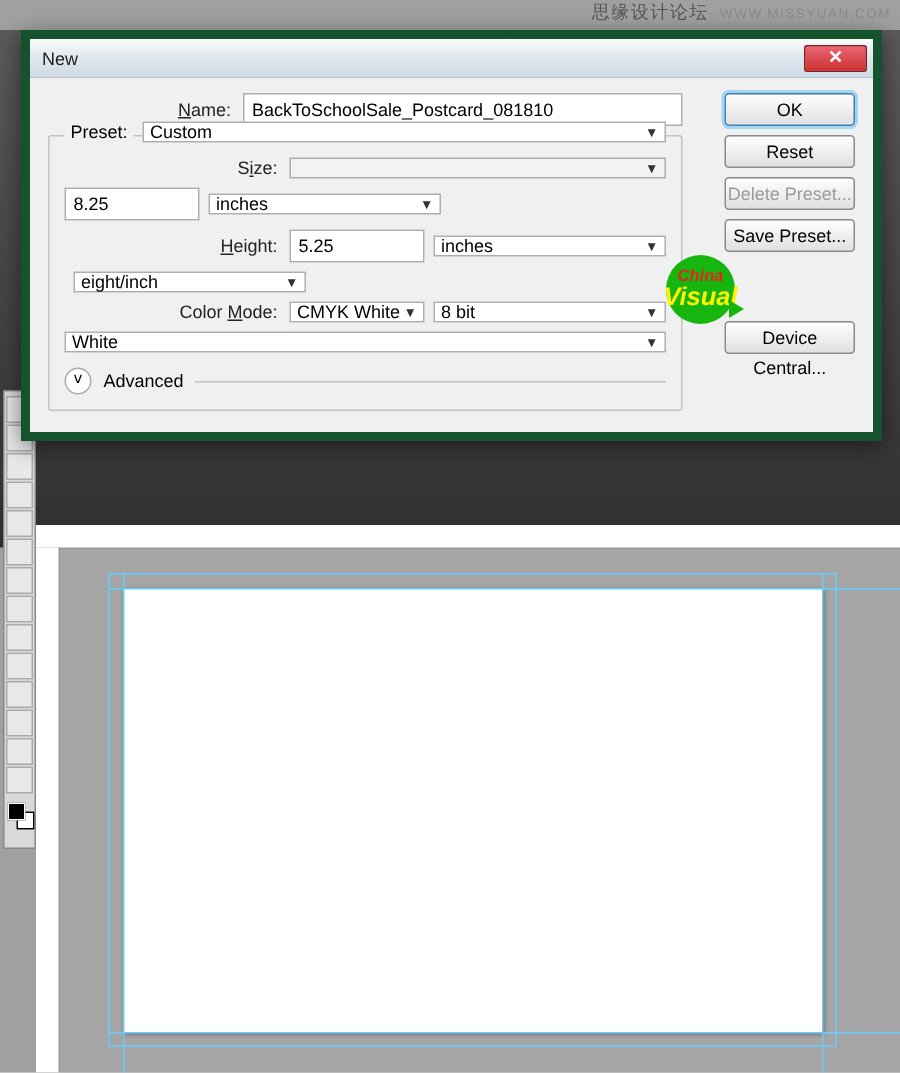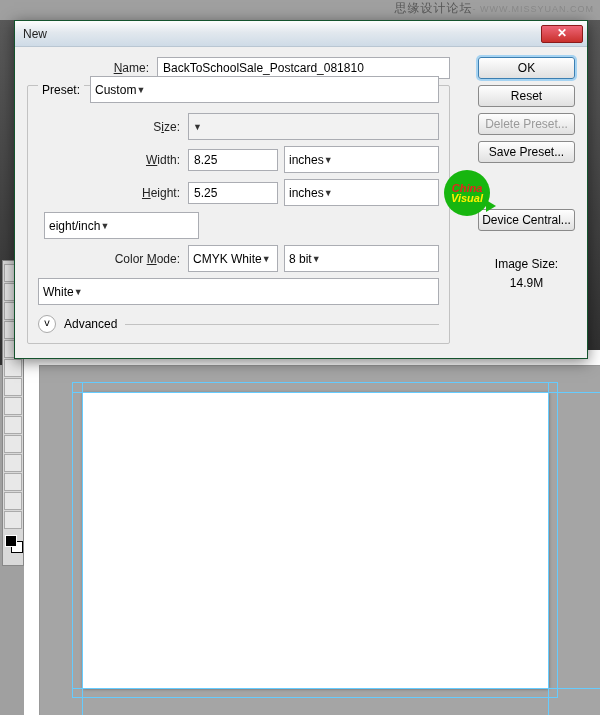--- a/index.html
+++ b/index.html
@@ -18,35 +18,35 @@
 
 .ruler-v { position: absolute; top: 365px; left: 24px; width: 16px; bottom: 0; background: #fff; border-right:1px solid #999;}
 .ruler-h { position: absolute; top: 350px; left: 24px; right: 0; height: 16px; background: #fff; border-bottom:1px solid #999;}
 
 .canvas-area { position: absolute; top: 366px; left: 40px; right: 0; bottom: 0; background: #a5a5a5; }
 .doc-bound { position: absolute; top: 16px; left: 32px; width: 486px; height: 316px; border: 1px solid #6cf; }
 .canvas { position: absolute; top: 26px; left: 42px; width: 466px; height: 296px; background: #fff; box-shadow: 1px 1px 3px rgba(0,0,0,.4); }
 .guide-v { position:absolute; top:16px; bottom:0; width:1px; background:#6cf; }
 .guide-h { position:absolute; left:32px; right:0; height:1px; background:#6cf; }
 
-.dialog { position: absolute; top: 20px; left: 14px; width: 574px; background: #f0f0f0; border: 1px solid #14532d; box-shadow: 0 3px 14px rgba(0,0,0,.5); z-index: 100; }
+.dialog { position: absolute; top: 20px; left: 14px; width: 574px; background: #f0f0f0; border: 6px solid #14532d; box-shadow: 0 3px 14px rgba(0,0,0,.5); z-index: 100; }
 .titlebar { height: 26px; background: linear-gradient(180deg,#fdfdfd,#e2e8ee 45%,#cedbe7); border-bottom: 1px solid #b9c6d2; display: flex; align-items: center; padding: 0 4px 0 8px; }
 .titlebar .title { flex: 1; color: #222; font-size: 12px; }
 .closebtn { width: 42px; height: 18px; background: linear-gradient(180deg,#e67,#c9302c); border:1px solid #8b1a1a; border-radius: 2px; color:#fff; text-align:center; line-height:15px; font-size:12px; font-weight:bold; cursor:pointer; }
 
 .body { display: flex; padding: 10px 12px 14px 12px; gap: 28px; }
 .left { flex: 1; }
 .right { width: 106px; display:flex; flex-direction:column; gap:6px; }
 
 .row { display:flex; align-items:center; margin-bottom:6px; }
 .lbl { width: 150px; text-align:right; padding-right:8px; color:#222; }
 .lbl .ul { text-decoration: underline; }
 .input { height:22px; border:1px solid #abadb3; background:#fff; padding:0 5px; }
 .input.name { flex:1; }
-.select { height:27px; border:1px solid #abadb3; background:#fff; padding:0 4px; display:flex; align-items:center; }
+.select { height:14px; border:1px solid #abadb3; background:#fff; padding:0 4px; display:flex; align-items:center; justify-content:space-between; }
 .select .arrow { font-size:9px; color:#333; }
 .disabled { color:#9a9a9a; }
 .disabled .input, .disabled .select { background:#f2f2f2; color:#999; }
 
 .fieldset { border:1px solid #c2c2c2; border-radius:2px; padding:6px 10px 10px 10px; margin-top:4px; position:relative; }
 .fieldset .legend { position:absolute; top:-8px; left:8px; background:#f0f0f0; padding:0 4px; font-size:12px; }
 .w90 { width:90px; margin-left:6px; }
 .w155 { width:155px; margin-left:6px; }
 .preset-select { flex:1; }
 
@@ -57,21 +57,21 @@
 .advanced-row { display:flex; align-items:center; margin-top:10px; gap:8px; }
 .advanced-row .chev { width:18px; height:18px; border:1px solid #aaa; border-radius:9px; background:#fff; text-align:center; line-height:14px; font-size:10px; }
 .advanced-row .line { flex:1; height:1px; background:#c2c2c2; }
 
 .imgsize { margin-top: 18px; text-align:center; line-height:1.6; }
 
 .badge { position:absolute; top:170px; left:444px; width:58px; height:50px; z-index:150; }
 .badge .bubble { width:46px; height:46px; background:#17b60f; border-radius:50%; position:relative; display:flex; flex-direction:column; align-items:center; justify-content:center; font-weight:bold; font-family:Georgia,serif;}
 .badge .bubble::after { content:""; position:absolute; right:-6px; bottom:4px; width:0;height:0; border-left:10px solid #17b60f; border-top:6px solid transparent; border-bottom:6px solid transparent; }
 .badge .l1 { color:#e6241f; font-size:11px; font-style:italic; }
-.badge .l2 { color:#fff200; font-size:11px; font-style:italic; margin-top:-2px;}
+.badge .l2 { color:#fff200; font-size:17px; font-style:italic; margin-top:-2px;}
 </style>
 </head>
 <body>
 
 <div class="watermark">
   <span>思缘设计论坛</span><span class="eng">- WWW.MISSYUAN.COM</span>
 </div>
 
 <div class="workspace">
   <div class="ws-top"></div>
@@ -129,21 +129,20 @@
 
         <div class="row disabled">
           <div class="lbl">S<span class="ul">i</span>ze:</div>
           <div class="select" style="flex:1">
             <span></span>
               <span class="arrow">▼</span>
           </div>
         </div>
 
         <div class="row">
-          <div class="lbl"><span class="ul">W</span>idth:</div>
           <input class="input w90" style="margin-left: 0px; width: 90px;" value="8.25">
           <div class="select w155">
             <span>inches</span>
               <span class="arrow">▼</span>
           </div>
         </div>
 
         <div class="row">
           <div class="lbl"><span class="ul">H</span>eight:</div>
           <input class="input w90" style="margin-left: 0px; width: 90px;" value="5.25">
@@ -187,24 +186,20 @@
       </div>
     </div>
 
     <div class="right">
       <div class="btn focus">OK</div>
       <div class="btn">Reset</div>
       <div class="btn disabled">Delete Preset...</div>
       <div class="btn">Save Preset...</div>
       <div style="height:34px"></div>
       <div class="btn">Device Central...</div>
-      <div class="imgsize">
-        <div>Image Size:</div>
-        <div>14.9M</div>
-      </div>
     </div>
   </div>
 </div>
 
 <div class="badge">
   <div class="bubble">
     <span class="l1">China</span>
     <span class="l2">Visual</span>
   </div>
 </div>

